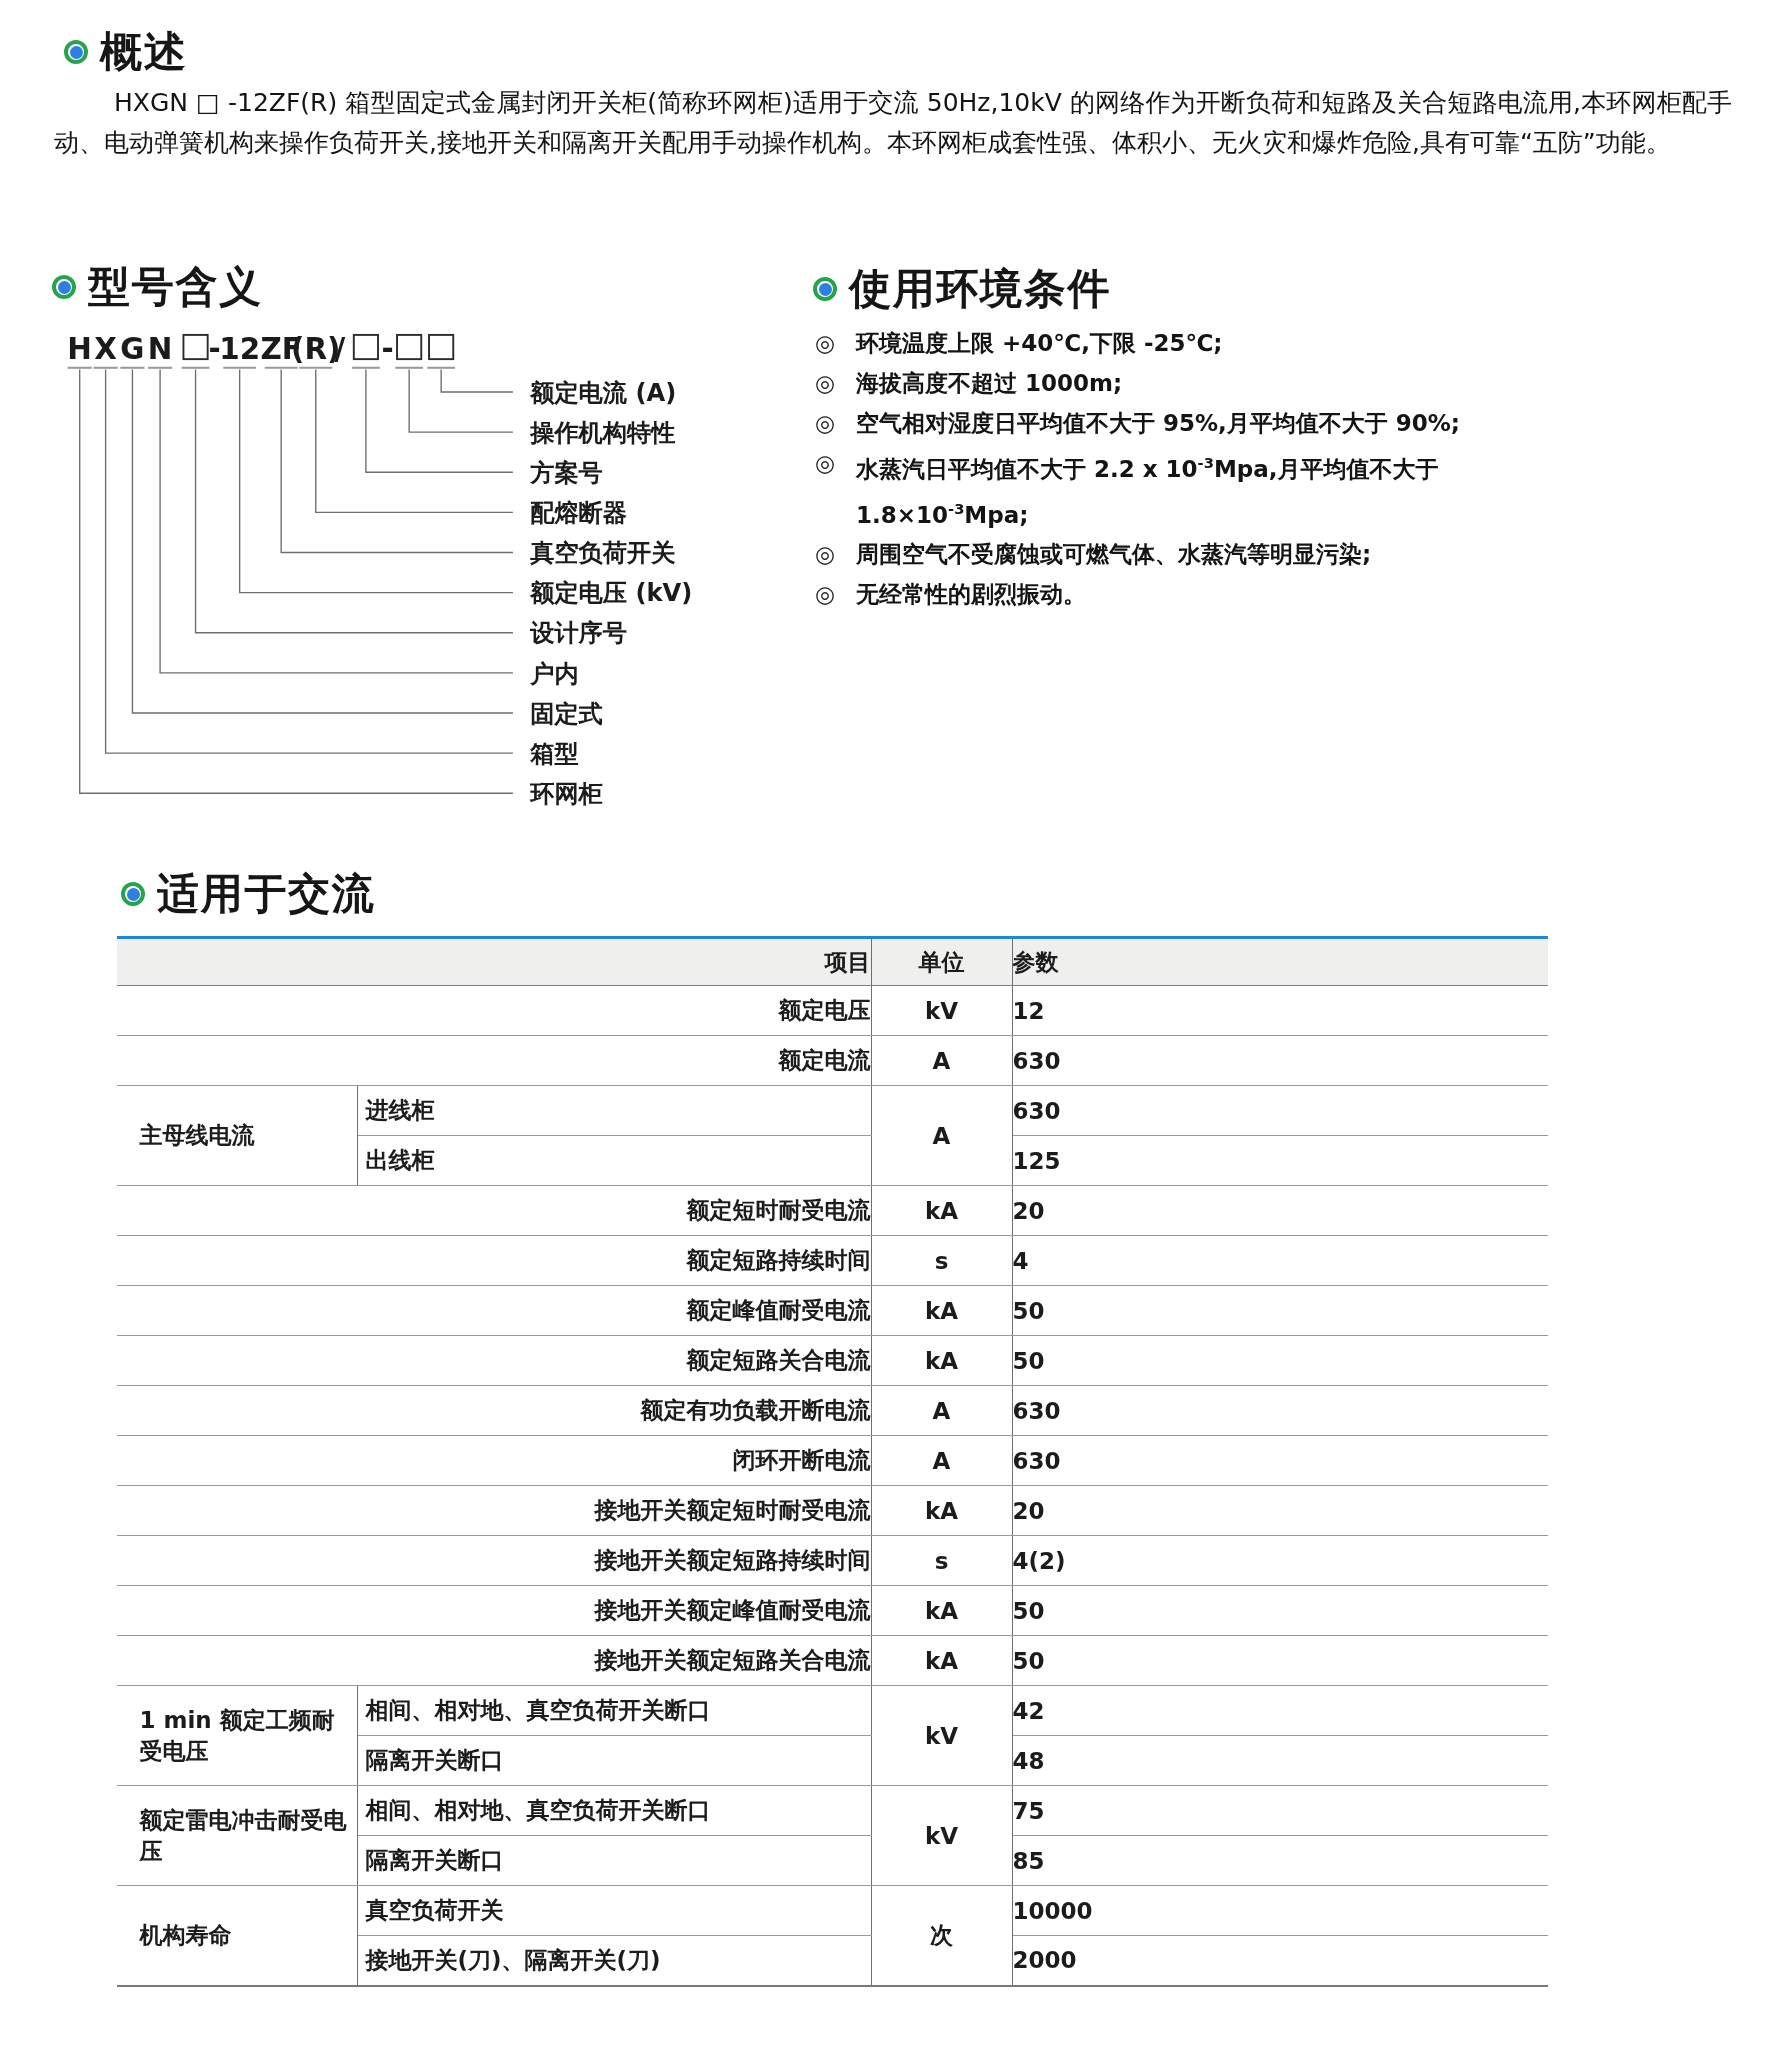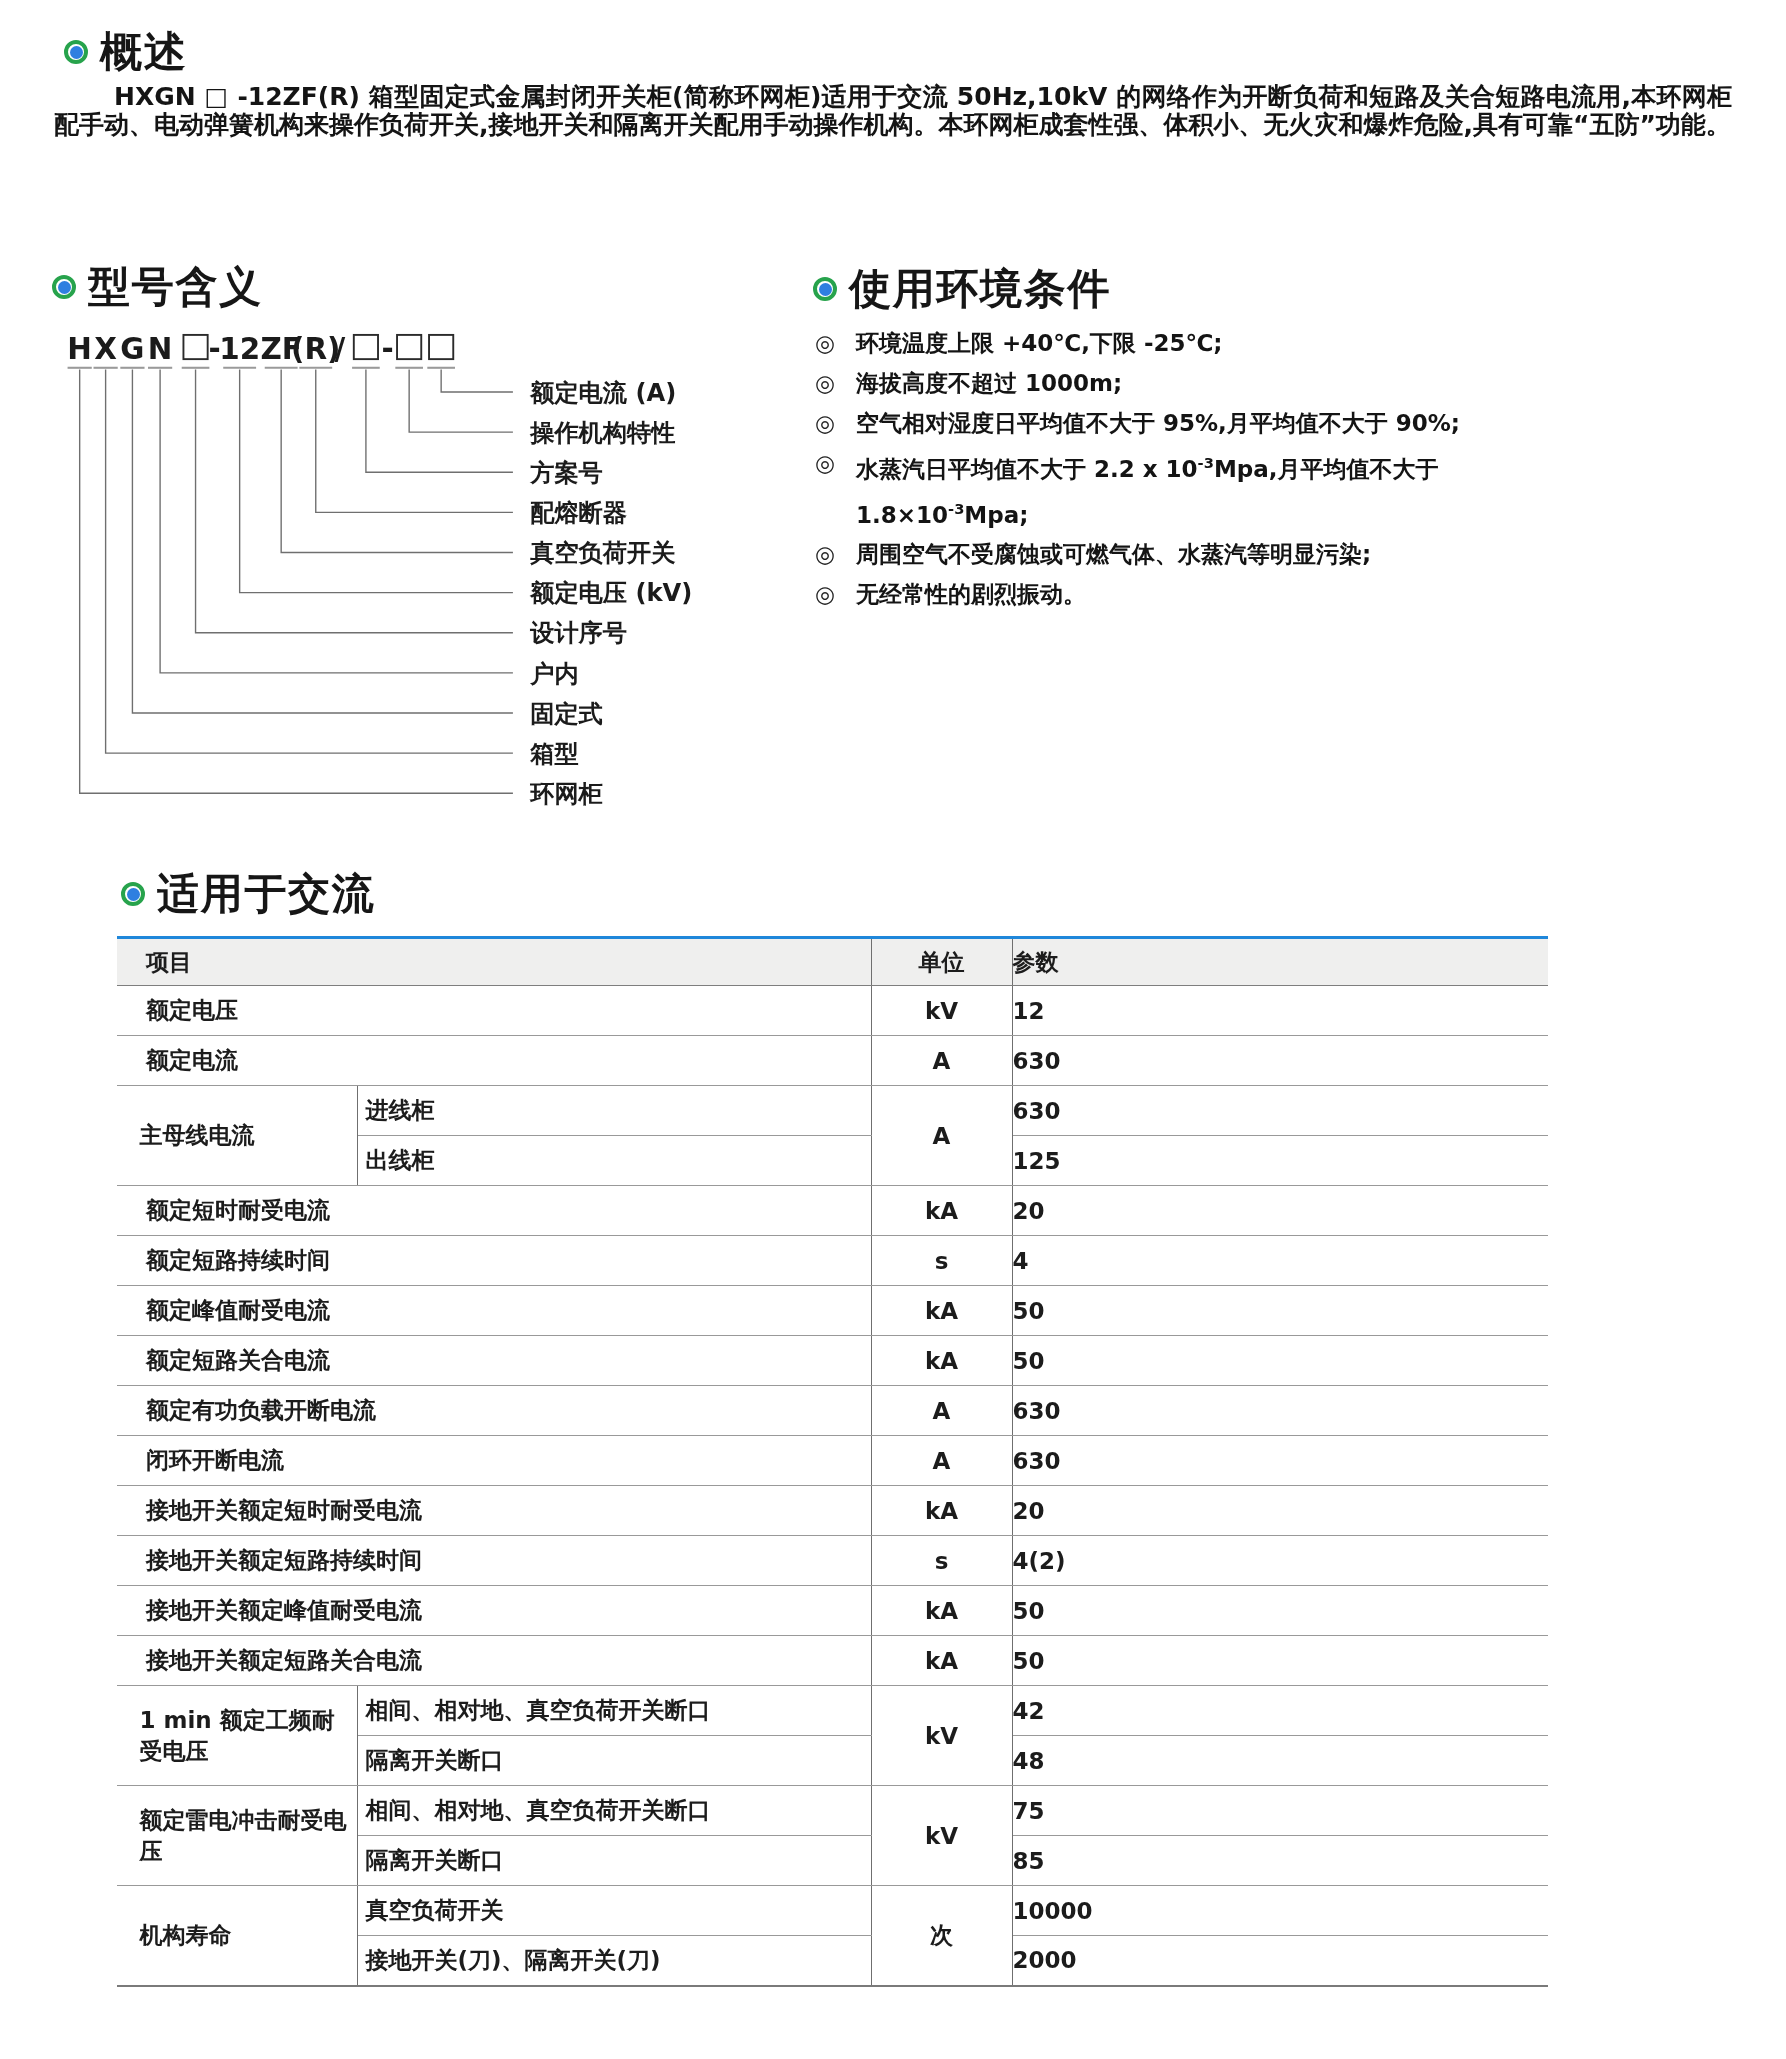--- a/index.html
+++ b/index.html
@@ -12,21 +12,21 @@
   .sec-head { position:absolute; display:flex; align-items:center; gap:12px; }
   .sec-icon {
     width:24px; height:24px; border:4.3px solid #27a34c; border-radius:50%;
     display:flex; align-items:center; justify-content:center; flex:0 0 auto; background:#fff;
   }
   .sec-icon::after { content:""; width:13px; height:13px; border-radius:50%; background:#2f7fe0; }
   .sec-title { font-size:42px; font-weight:700; color:#161616; letter-spacing:1.7px; white-space:nowrap; }
   
   #overview-text {
     position:absolute; left:54px; top:83px; width:1678px;
-    font-size:25px; line-height:28px; font-weight:700; color:#141414;
+    font-size:25px; line-height:40px; font-weight:400; color:#141414;
     text-indent:2.4em; text-align:justify;
   }
   
   #model-svg { position:absolute; left:52px; top:320px; }
   .code-char { font-size:34px; font-weight:700; text-anchor:middle; fill:#1b1b1b; }
   .code-label { font-size:28px; font-weight:700; fill:#1b1b1b; }
   .code-box { fill:none; stroke:#2b2b2b; stroke-width:2.2px; }
   .code-underline { stroke:#9a9a9a; stroke-width:2.4px; }
   .leader { fill:none; stroke:#6f6f6f; stroke-width:1.6px; }
   
@@ -39,21 +39,21 @@
   .env-item sup { font-size:14.7px; font-weight:600; }
   
   #table-wrap { position:absolute; left:117px; top:936px; }
   .ptable {
     border-collapse:collapse; table-layout:fixed; width:1431px;
     font-size:23px; font-weight:600; color:#1c1c1c;
     border-top:3.5px solid #1f87da;
   }
   .ptable td { height:50px; border-bottom:1.7px solid #999999; }
   .ptable thead td { background:#efefee; border-bottom:1.7px solid #7e7e7e; font-weight:700; height:48px; }
-  .c-item  { text-align:left; padding-left:29px; }
+  .c-item  { text-align:right; padding-left:12px; }
   .c-group { text-align:left; padding-left:22.5px; border-right:0.9px solid #6f6f6f; }
   .c-sub   { text-align:left; padding-left:8px; }
   .c-unit  { text-align:center; border-left:0.9px solid #6f6f6f; border-right:0.9px solid #6f6f6f; }
   .c-val   { }
   .ptable td.last { border-bottom:2.6px solid #7a7a7a; }
 </style>
 </head>
 <body>
 
 <div id="page">

